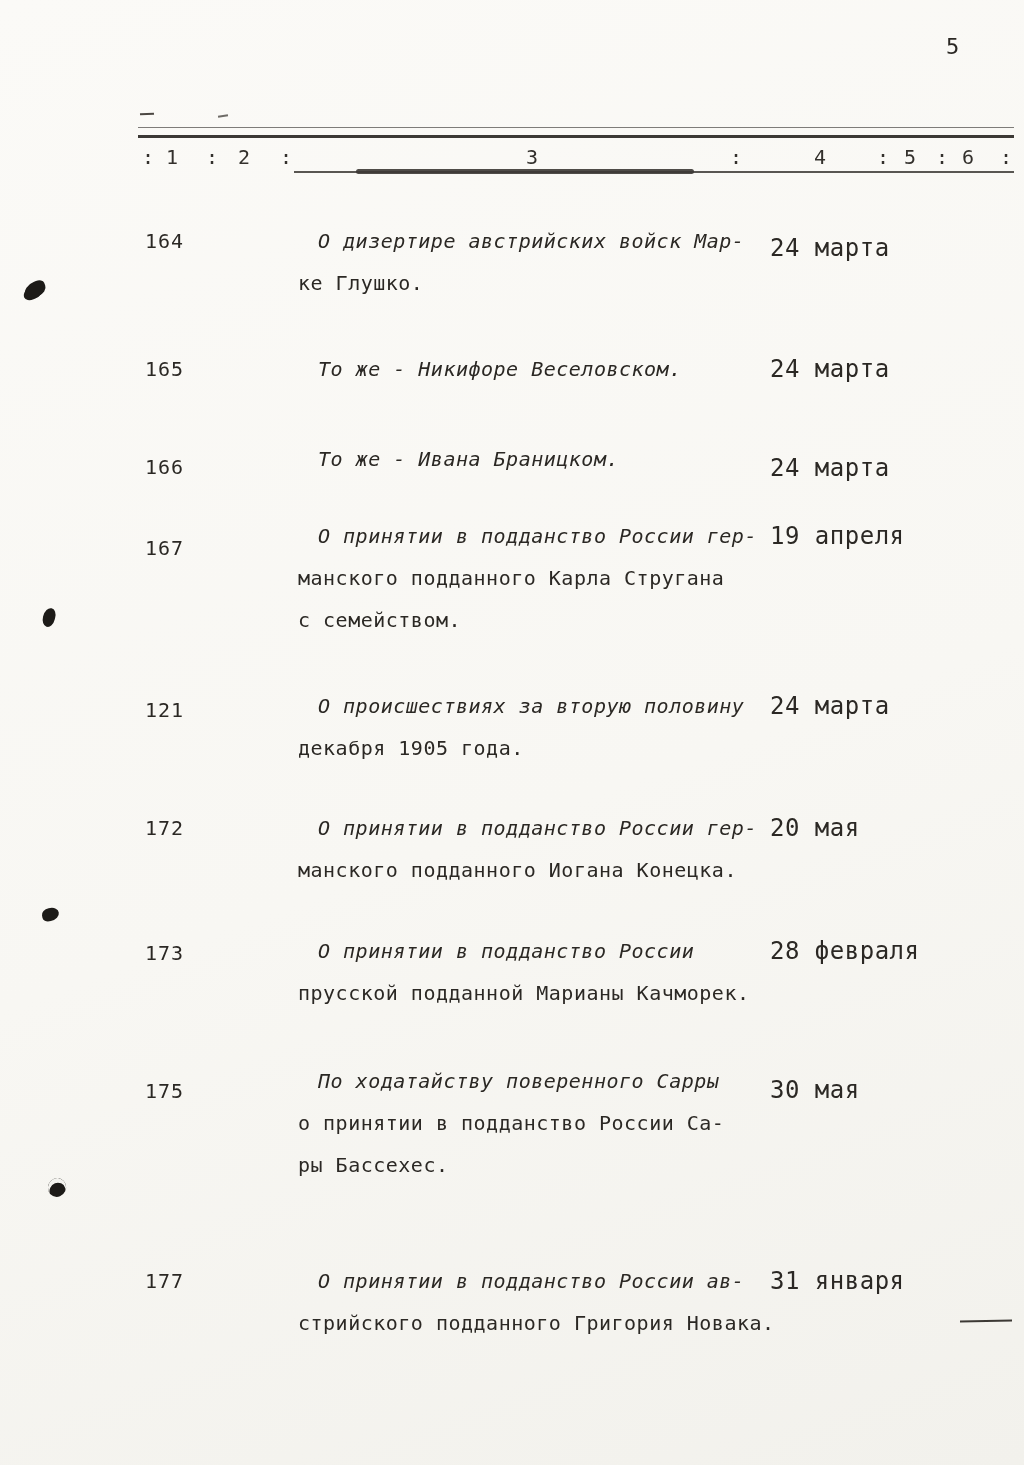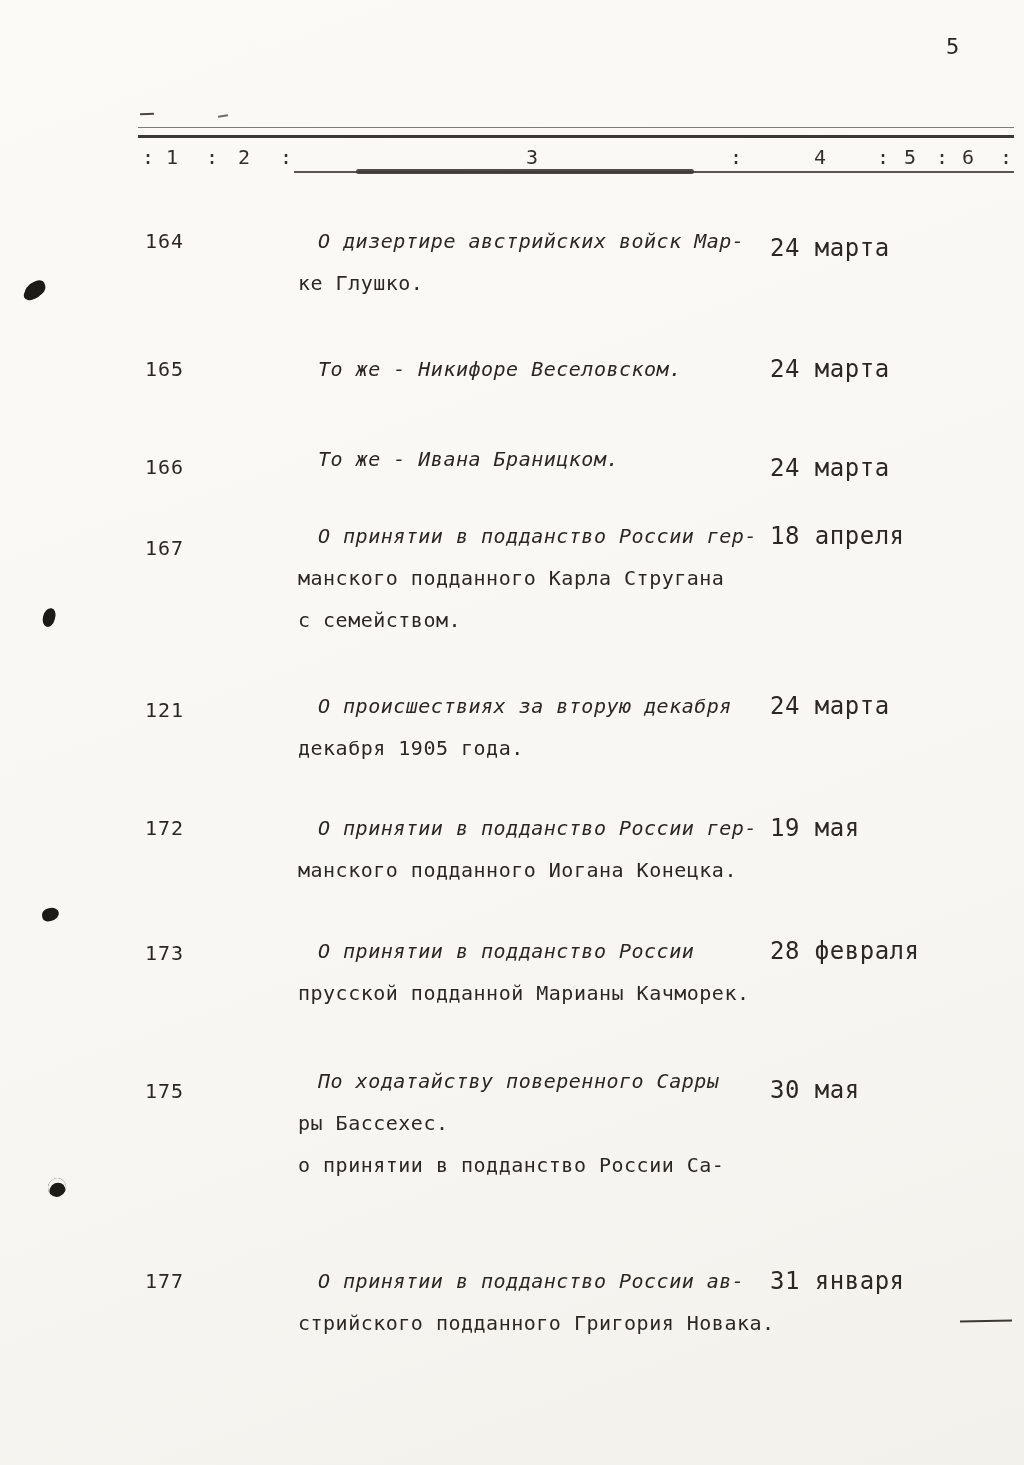--- a/index.html
+++ b/index.html
@@ -109,56 +109,56 @@
     <div class="entry-date" style="top:9px">24 марта</div>
   </div>
 
   <div class="entry" style="top:515px">
     <div class="entry-number" style="top:12px">167</div>
     <div class="entry-body">
       <div class="entry-line indent">О принятии в подданство России гер-</div>
       <div class="entry-line">манского подданного Карла Стругана</div>
       <div class="entry-line">с семейством.</div>
     </div>
-    <div class="entry-date">18 апреля</div>
+    <div class="entry-date">19 апреля</div>
   </div>
 
   <div class="entry" style="top:685px">
     <div class="entry-number" style="top:4px">121</div>
     <div class="entry-body">
-      <div class="entry-line indent">О происшествиях за вторую декабря</div>
+      <div class="entry-line indent">О происшествиях за вторую половину</div>
       <div class="entry-line">декабря 1905 года.</div>
     </div>
     <div class="entry-date">24 марта</div>
   </div>
 
   <div class="entry" style="top:807px">
     <div class="entry-number">172</div>
     <div class="entry-body">
       <div class="entry-line indent">О принятии в подданство России гер-</div>
       <div class="entry-line">манского подданного Иогана Конецка.</div>
     </div>
-    <div class="entry-date">19 мая</div>
+    <div class="entry-date">20 мая</div>
   </div>
 
   <div class="entry" style="top:930px">
     <div class="entry-number" style="top:2px">173</div>
     <div class="entry-body">
       <div class="entry-line indent">О принятии в подданство России</div>
       <div class="entry-line">прусской подданной Марианы Качморек.</div>
     </div>
     <div class="entry-date">28 февраля</div>
   </div>
 
   <div class="entry" style="top:1060px">
     <div class="entry-number" style="top:10px">175</div>
     <div class="entry-body">
       <div class="entry-line indent">По ходатайству поверенного Сарры</div>
+      <div class="entry-line">о принятии в подданство России Са-</div>
       <div class="entry-line">ры Бассехес.</div>
-      <div class="entry-line">о принятии в подданство России Са-</div>
     </div>
     <div class="entry-date" style="top:9px">30 мая</div>
   </div>
 
   <div class="entry" style="top:1260px">
     <div class="entry-number">177</div>
     <div class="entry-body">
       <div class="entry-line indent">О принятии в подданство России ав-</div>
       <div class="entry-line">стрийского подданного Григория Новака.</div>
     </div>

